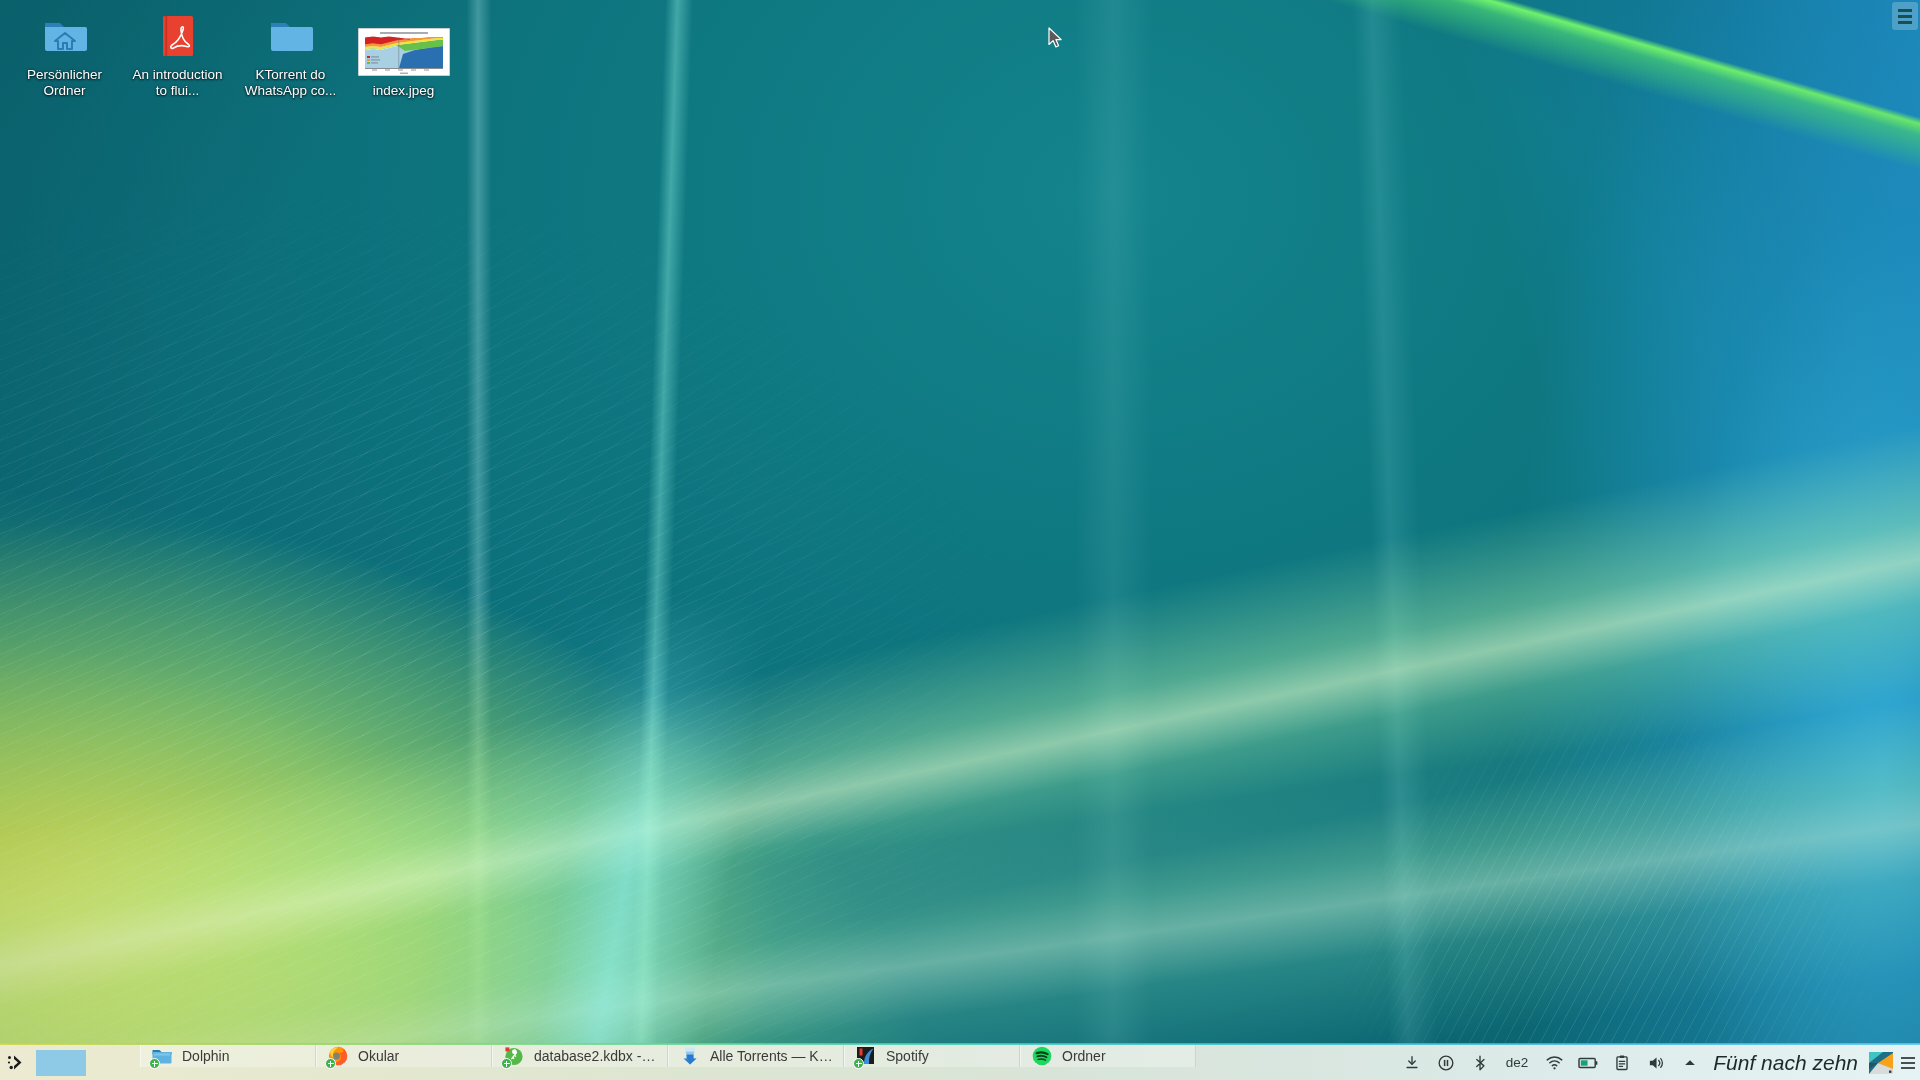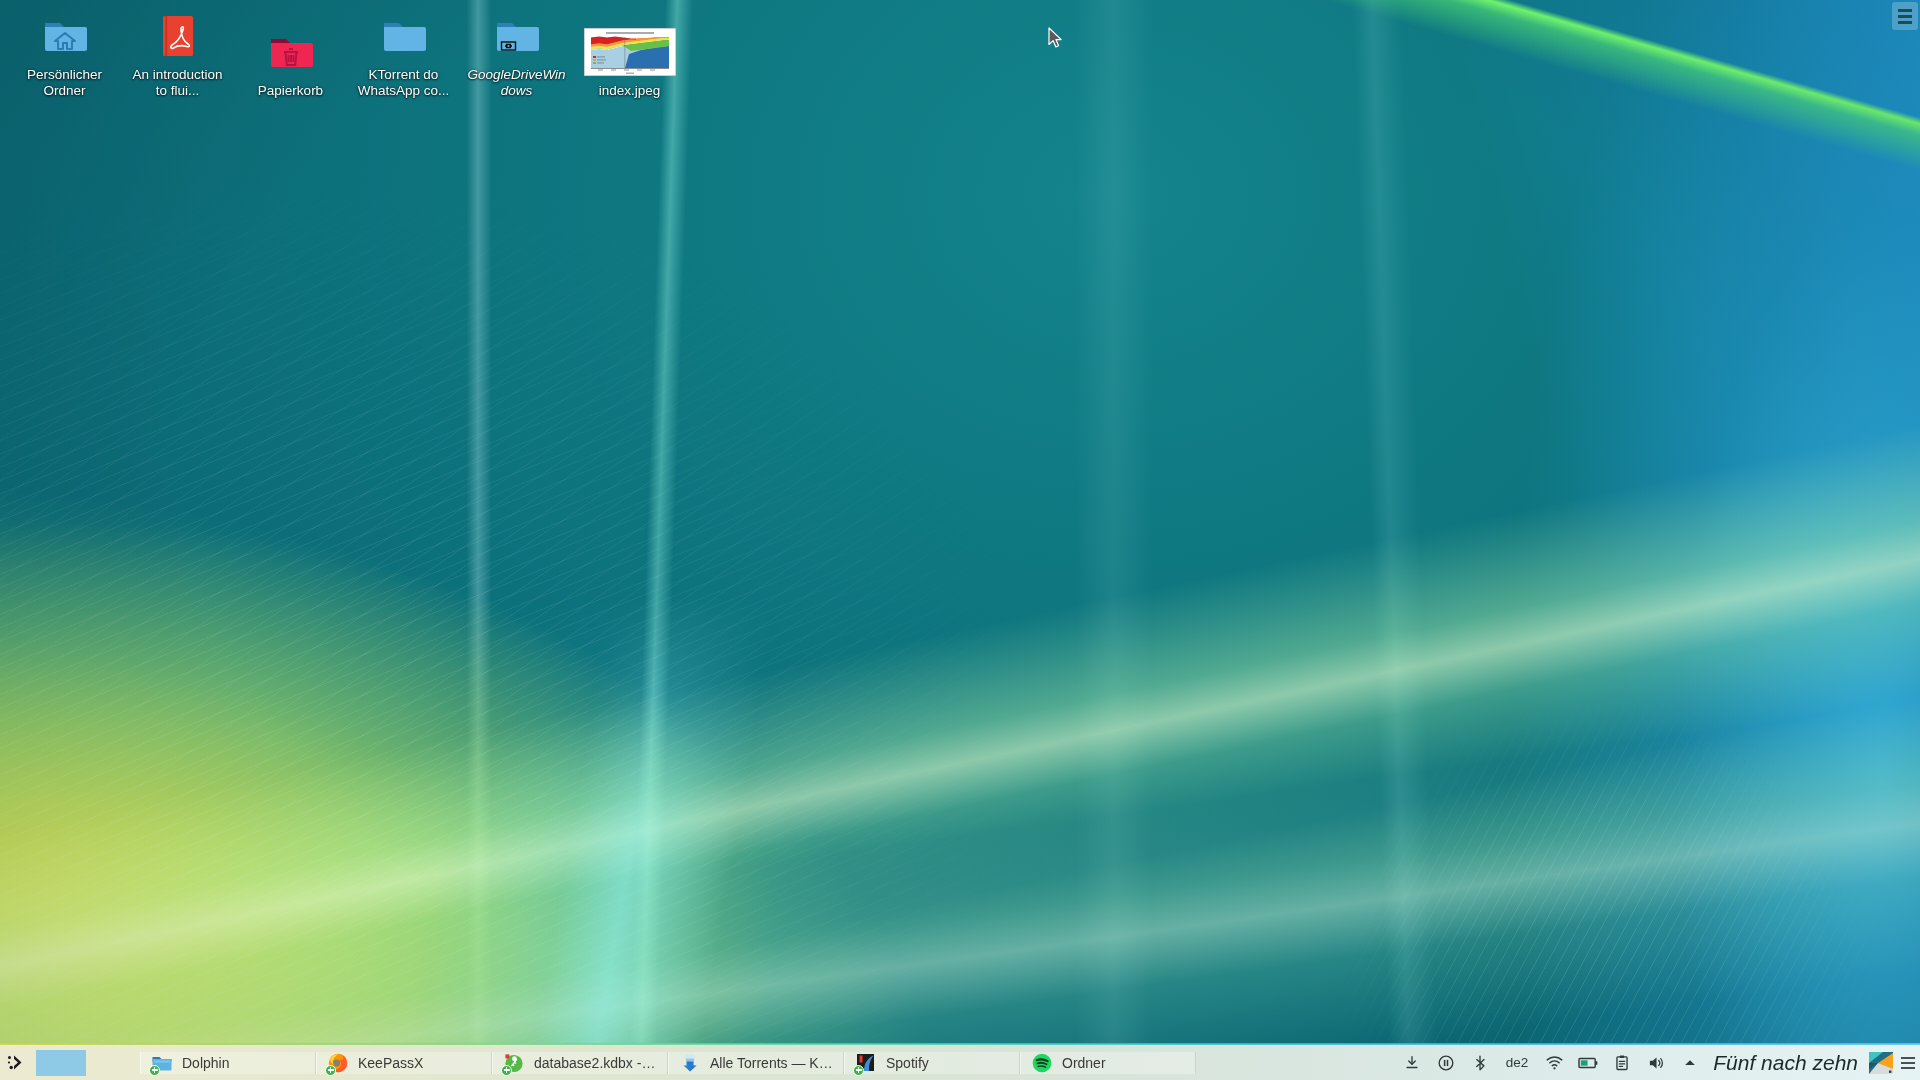--- a/index.html
+++ b/index.html
@@ -188,21 +188,21 @@
     flex:0 0 108px;
     display:flex; align-items:center; padding:4px 2px 4px 4px; gap:3px;
   }
   .pager-desk {
     height:26px; border:none;
   }
   .pager-desk.active { background:#8ecae6; }
   .pager-desk.inactive { background:transparent; }
 
   
-  #tasks { flex:1 1 auto; display:flex; align-items:center; min-width:0; }
+  #tasks { flex:1 1 auto; display:flex; align-items:flex-start; min-width:0; }
   .task {
     flex:1 1 0; min-width:0;
     display:flex; align-items:center; gap:9px;
     padding:0 10px;
     background:rgba(255,255,255,.28);
     border-left:1px solid rgba(255,255,255,.55);
     border-right:1px solid rgba(0,0,0,.10);
     cursor:pointer;
     max-width:176px;
   }
@@ -306,58 +306,31 @@
       <span class="glyph">
         <svg viewBox="0 0 48 48" width="48" height="48">
           <rect x="9" y="4" width="30" height="40" rx="1.5" fill="#e8412f"></rect>
           <rect x="11.5" y="4" width="1.6" height="40" fill="#c6301f"></rect>
           <path d="M18 33c6-3 9-9 11-15 1.5-4.5-2.5-4.5-2 .5.6 5.5 3 11 7 13.5 2.5 1.6 1.5 3.5-1.5 2.5-4-1.3-9-1-13 1.5-2.6 1.6-3.8-1.4-1.5-3z" fill="none" stroke="#ffffff" stroke-width="1.6" stroke-linejoin="round"></path>
         </svg>
       </span>
       <span class="label">An introduction to flui...</span>
     </div>
 
-    <div class="desk-icon">
-      <span class="glyph">
-        <svg viewBox="0 0 48 48" width="48" height="48">
-          <path d="M4 11h15l4 4h21a2 2 0 0 1 2 2v4H4z" fill="#8e0b33"></path>
-          <path d="M4 15h40a2 2 0 0 1 2 2v20a2 2 0 0 1-2 2H6a2 2 0 0 1-2-2z" fill="#ef2552"></path>
-          <g fill="none" stroke="#b21340" stroke-width="1.8">
-            <path d="M17 24h14"></path>
-            <path d="M22 21h4"></path>
-            <path d="M18.5 24l1.2 13h8.6l1.2-13"></path>
-            <path d="M21.5 27v7M24 27v7M26.5 27v7"></path>
-          </g>
-        </svg>
-      </span>
-      <span class="label">Papierkorb</span>
-    </div>
 
     <div class="desk-icon">
       <span class="glyph">
         <svg viewBox="0 0 48 48" width="48" height="48">
           <path d="M4 11h15l4 4h21a2 2 0 0 1 2 2v4H4z" fill="#2d7fb8"></path>
           <path d="M4 15h40a2 2 0 0 1 2 2v20a2 2 0 0 1-2 2H6a2 2 0 0 1-2-2z" fill="#61b4e4"></path>
         </svg>
       </span>
       <span class="label">KTorrent do WhatsApp co...</span>
     </div>
 
-    <div class="desk-icon">
-      <span class="glyph">
-        <svg viewBox="0 0 48 48" width="48" height="48">
-          <path d="M4 11h15l4 4h21a2 2 0 0 1 2 2v4H4z" fill="#2d7fb8"></path>
-          <path d="M4 15h40a2 2 0 0 1 2 2v20a2 2 0 0 1-2 2H6a2 2 0 0 1-2-2z" fill="#61b4e4"></path>
-          <rect x="8.5" y="30" width="14" height="8" fill="none" stroke="#111" stroke-width="1.4"></rect>
-          <path d="M12 34h2.6M16.4 34H19" stroke="#111" stroke-width="1.6"></path>
-          <rect x="13.6" y="32.4" width="3.8" height="3.2" fill="none" stroke="#111" stroke-width="1.3"></rect>
-        </svg>
-      </span>
-      <span class="label italic">GoogleDriveWindows</span>
-    </div>
 
     <div class="desk-icon">
       <span class="glyph" style="width:92px;height:48px;">
         <svg viewBox="0 0 92 48" width="92" height="48">
           <rect x="0" y="0" width="92" height="48" fill="#ffffff" stroke="#9aa0a6" stroke-width="1"></rect>
 
           <rect x="22" y="4" width="48" height="2" fill="#8b8f94" opacity=".75"></rect>
 
           <rect x="7" y="9" width="78" height="31" fill="#ffffff"></rect>
 
@@ -447,21 +420,21 @@
       <div class="task">
         <span class="tico">
           <svg viewBox="0 0 22 22" width="22" height="22">
             <circle cx="11" cy="11" r="9.2" fill="#ff9500"></circle>
             <path d="M11 1.8a9.2 9.2 0 0 1 9.2 9.2 9.2 9.2 0 0 1-9.2 9.2c-3 0-5.6-1.6-7.2-3.9 2.6 1.7 6.1 1.6 8.5-.6 2.7-2.5 2.1-6 0-7.7 1.4-.3 3 .1 4-1C17 4.3 14.3 1.8 11 1.8z" fill="#ff5b2e"></path>
             <path d="M3.2 6.5C5 3.6 8.3 2.2 11.4 2.7c-2.6.9-4.3 2.6-5 4.6-.9 2.5.2 5 2.3 6.1-3-.4-5.6-3.1-5.5-6.9z" fill="#ffd23f"></path>
             <circle cx="9.5" cy="11" r="3.6" fill="#1f6fd0" opacity=".55"></circle>
           </svg>
           <span class="badge-plus"></span>
         </span>
-        <span class="tlabel">KeePassX</span>
+        <span class="tlabel">Okular</span>
       </div>
 
       <div class="task">
         <span class="tico">
           <svg viewBox="0 0 22 22" width="22" height="22">
             <circle cx="11" cy="11.5" r="8.6" fill="#55b947"></circle>
             <path d="M13.8 6.2a2.4 2.4 0 1 0-2.3 2.9l-3.6 4.6 1 .8.8-1 1 .8.9-1.1-1-.8.9-1.1 1 .8.9-1.1-1-.8.9-1.1a2.4 2.4 0 0 0 .5-2.9z" fill="#ffffff"></path>
             <rect x="2.4" y="2.4" width="4" height="4" fill="#e23b2e"></rect>
           </svg>
           <span class="badge-plus"></span>

